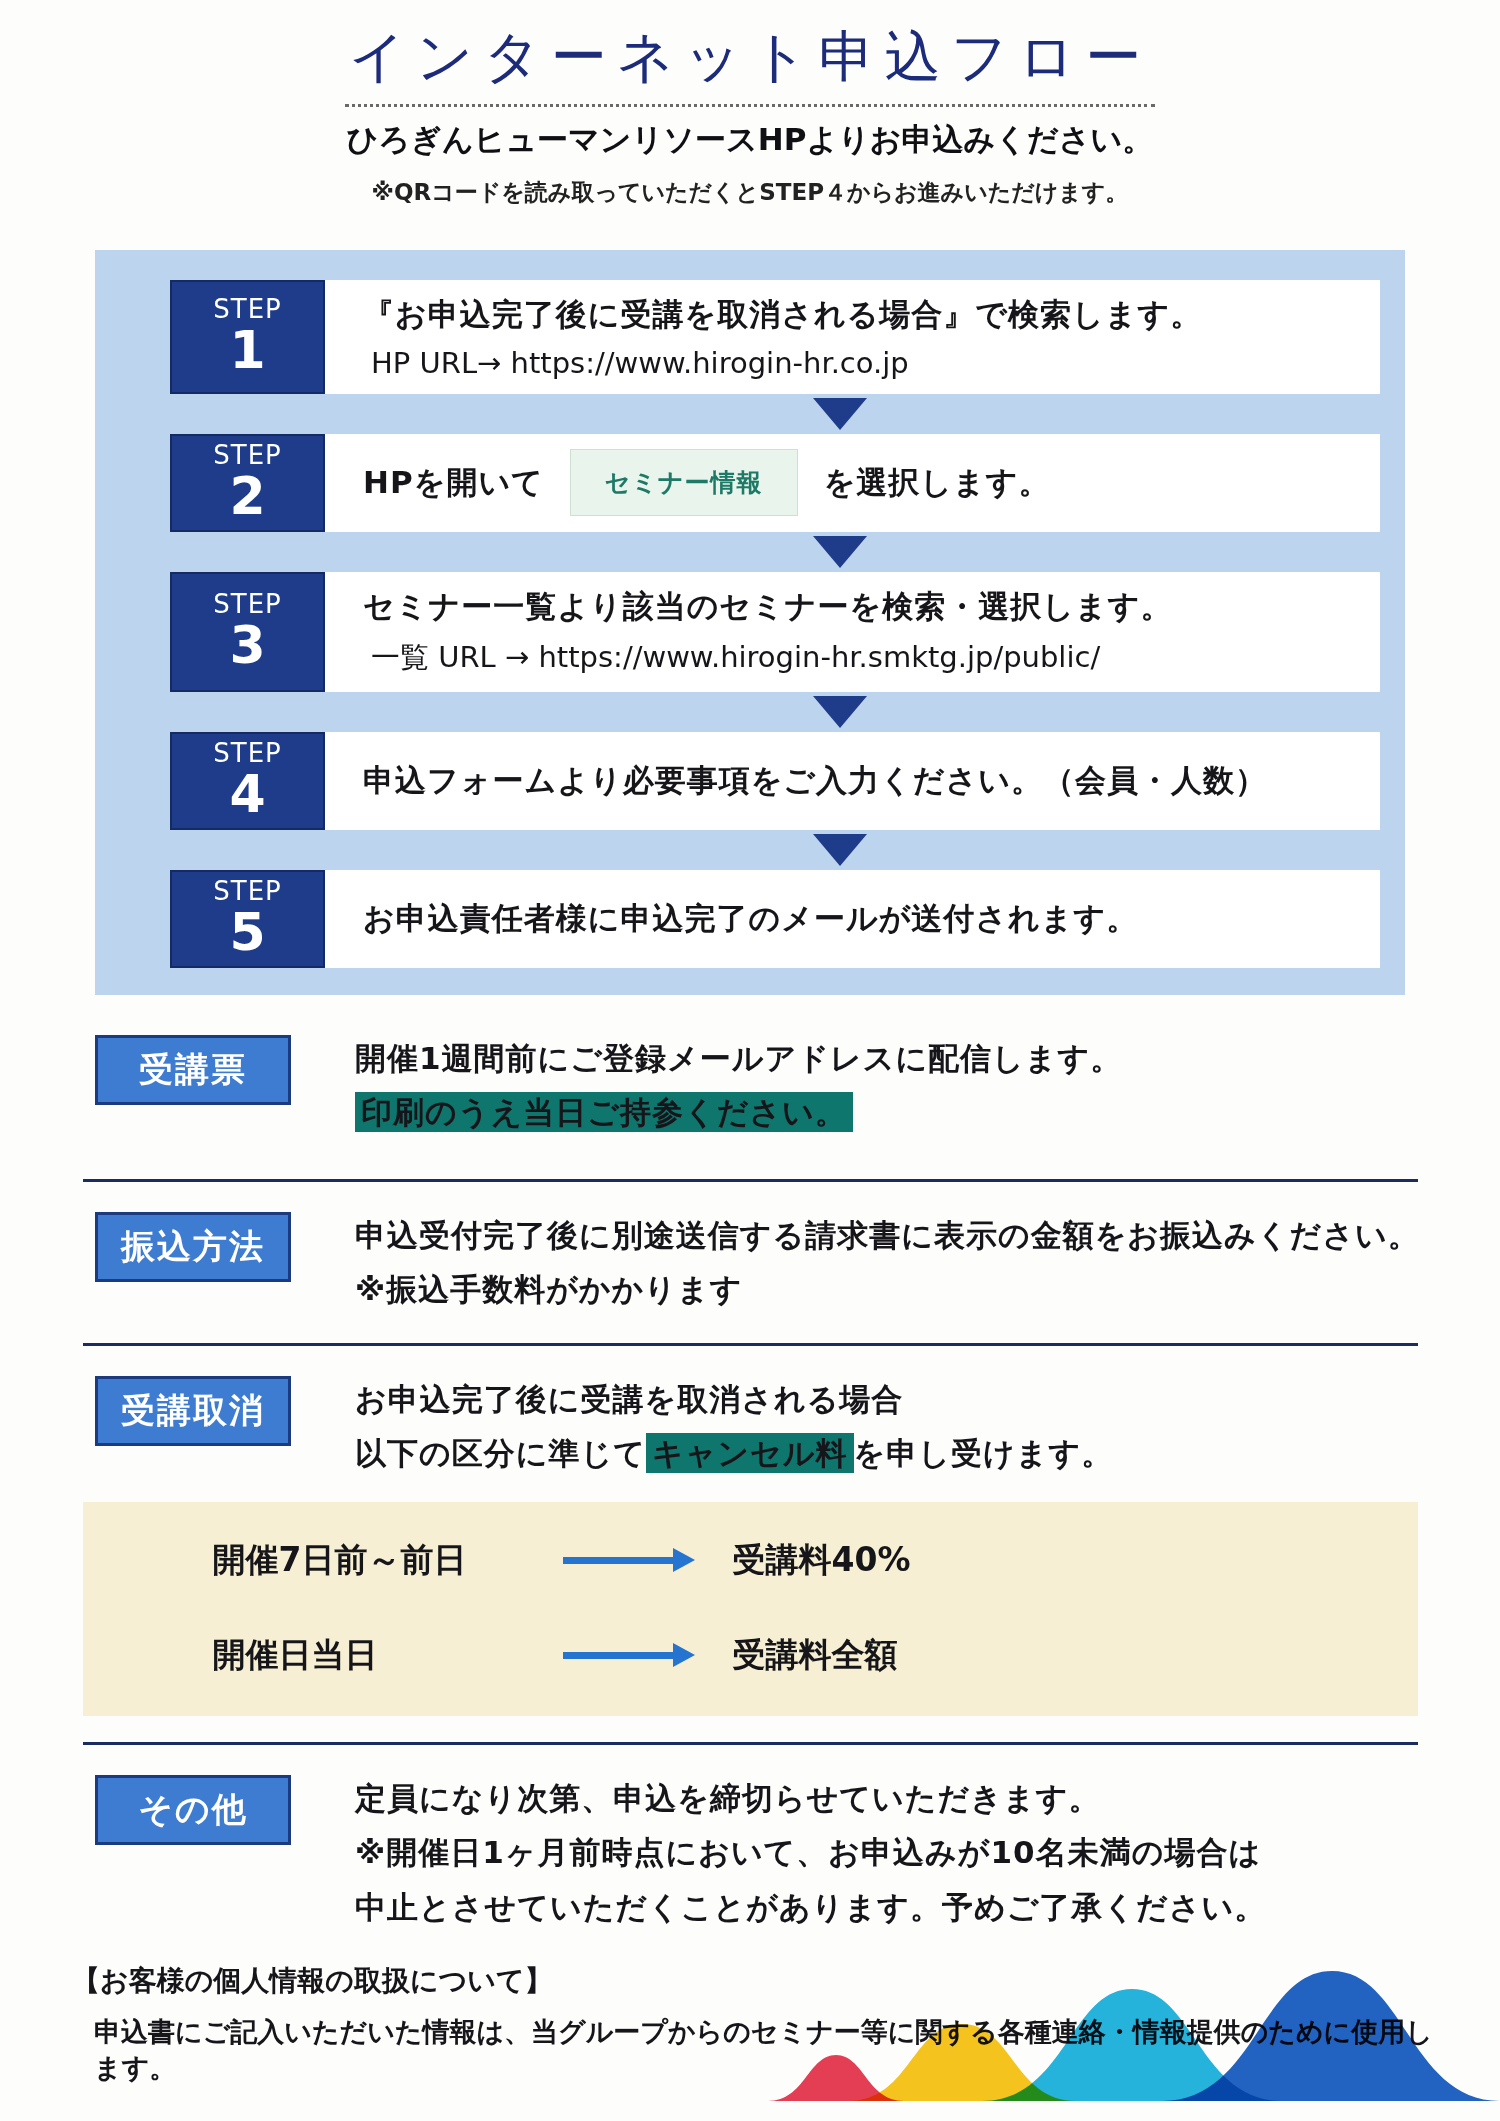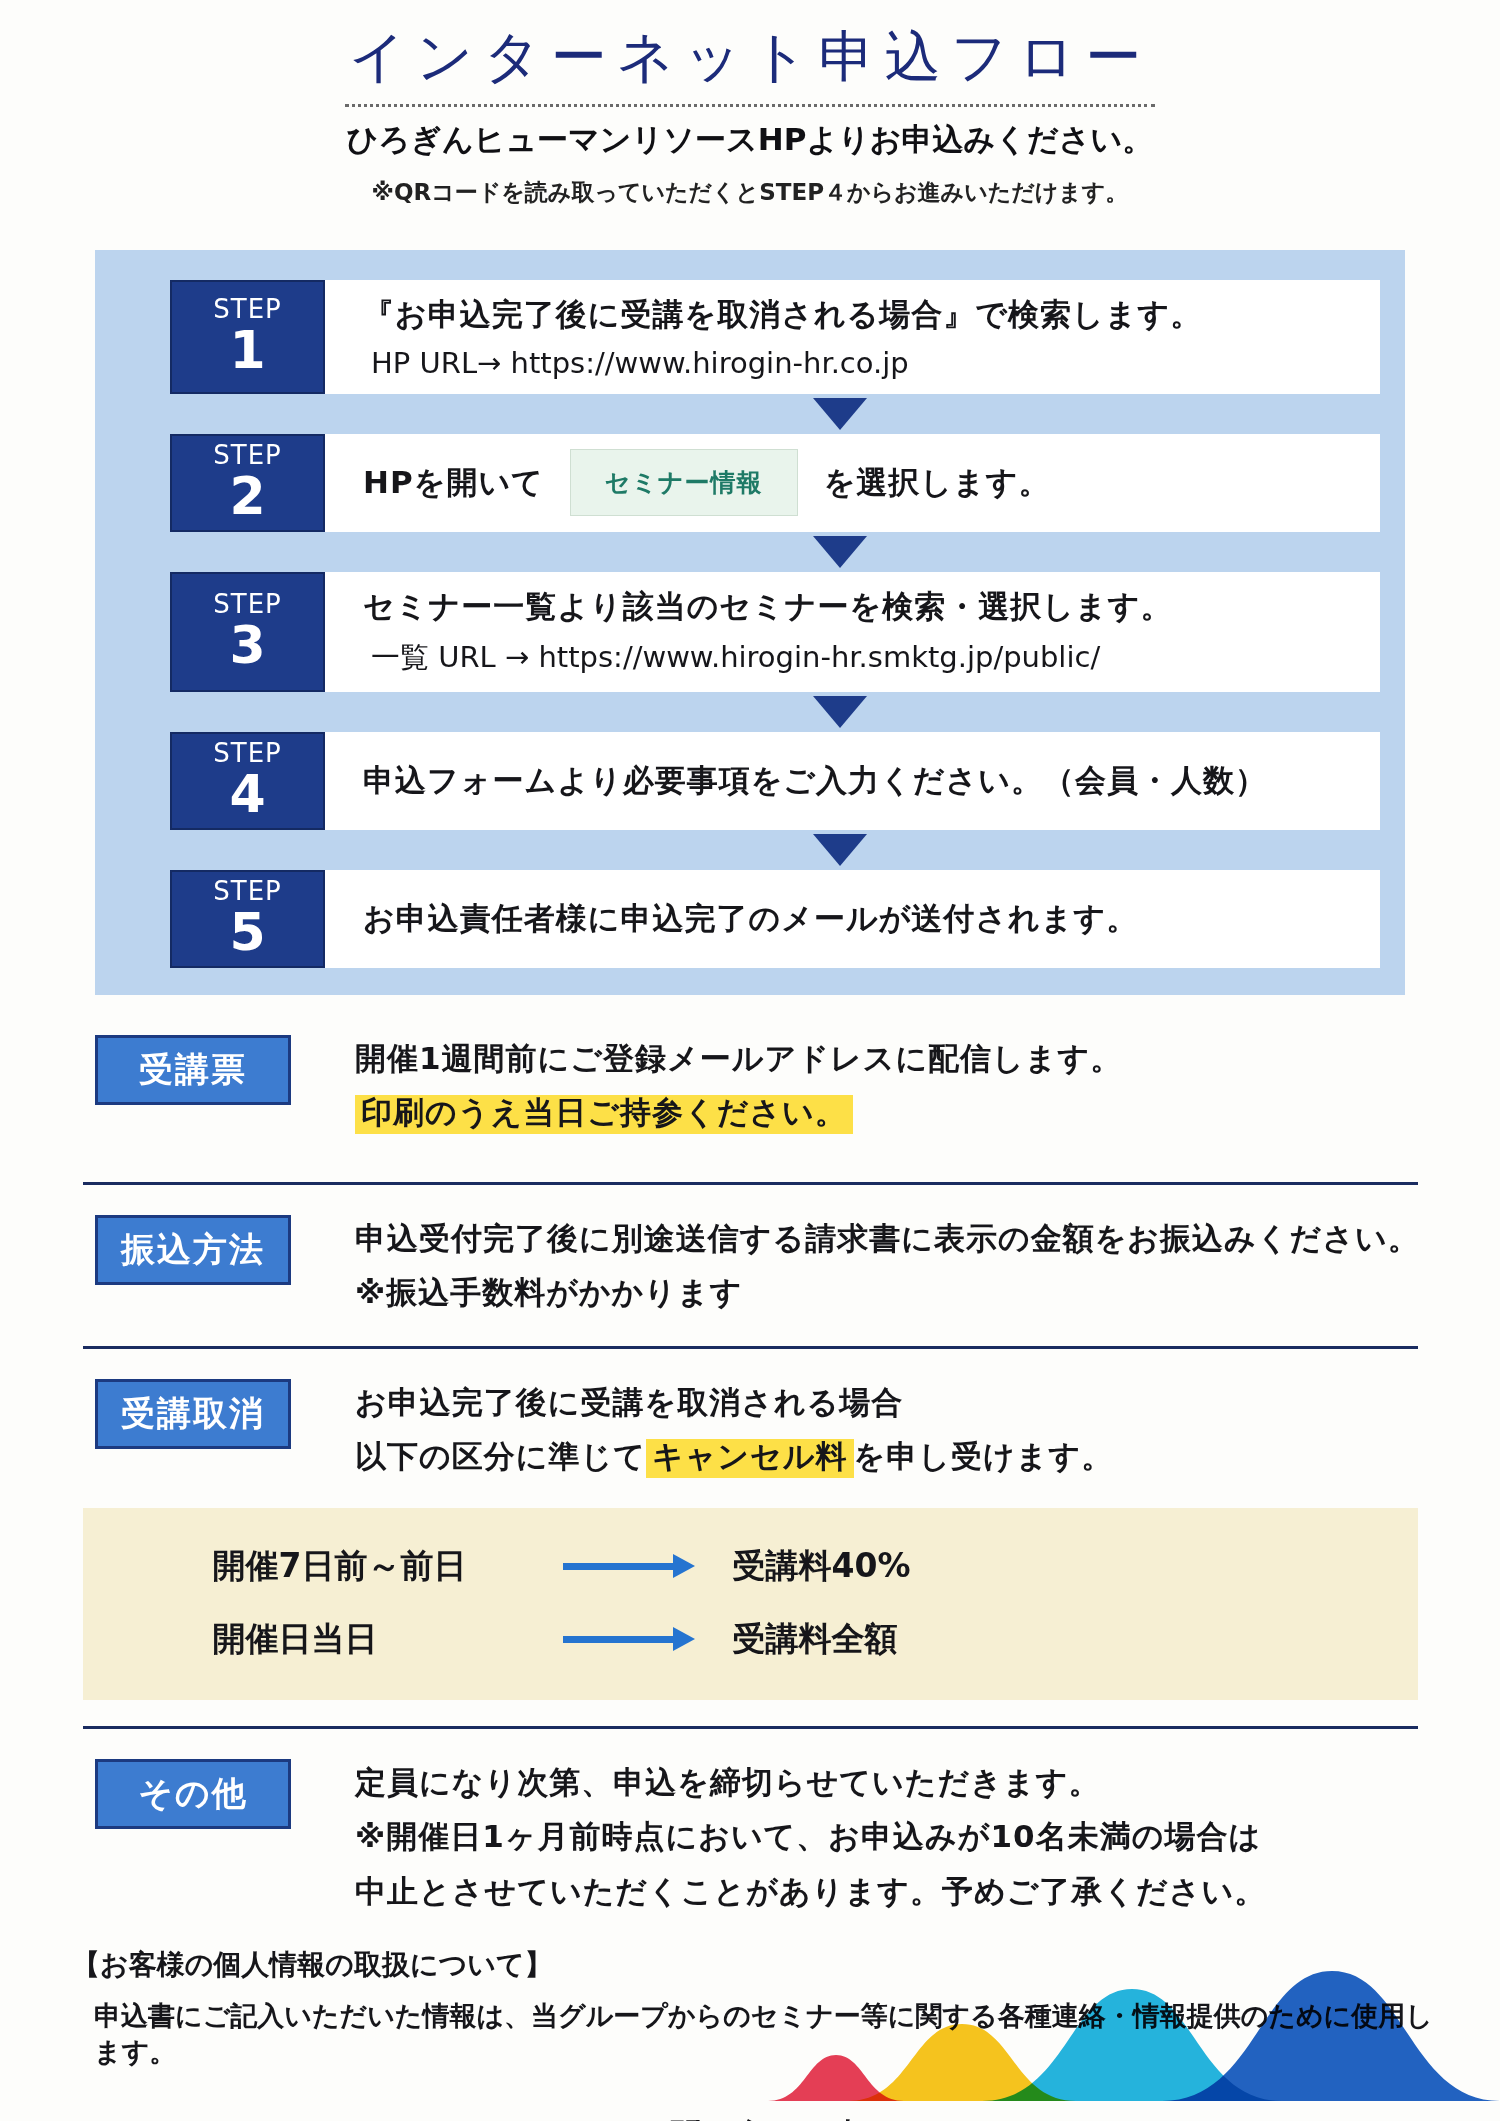--- a/index.html
+++ b/index.html
@@ -65,35 +65,35 @@
 
   
   .info-row { display:flex; align-items:flex-start; margin-left:95px; margin-right:60px; }
   .info-label {
     flex:0 0 196px; height:70px; margin-top:4px;
     background:#3d7cd0; border:3px solid #1c3a80;
     color:#fff; font-size:34px; font-weight:bold; letter-spacing:2px;
     display:flex; align-items:center; justify-content:center;
   }
   .info-text { margin-left:64px; font-size:31px; font-weight:bold; line-height:1.75; letter-spacing:1px; }
-  .hl { background:#fde047; padding:2px 6px;font-family:Liberation Mono, monospace; }
+  .hl { background:#0f766e; padding:2px 6px; }
   .note-small { font-weight:600; }
 
   .rule {
     width:1335px; margin:26px auto;
     border:0; border-top:3px solid #1a2c60; height:0;
   }
 
   
   .fee-box {
     width:1335px; margin:22px auto 0;
     background:#f6efd3; padding:36px 16px 38px 130px;
   }
   .fee-row { display:flex; align-items:center; font-size:33px; font-weight:bold; }
-  .fee-row + .fee-row { margin-top:28px; }
+  .fee-row + .fee-row { margin-top:50px; }
   .fee-period { width:330px; }
   .arrow { position:relative; width:112px; height:7px; background:#2574d0; margin:0 58px 0 20px; }
   .arrow::after {
     content:""; position:absolute; right:-20px; top:-9px;
     border-left:22px solid #2574d0;
     border-top:12px solid transparent;
     border-bottom:12px solid transparent;
   }
   .fee-amount { width:262px; }
   .fee-note { font-size:31px; }

